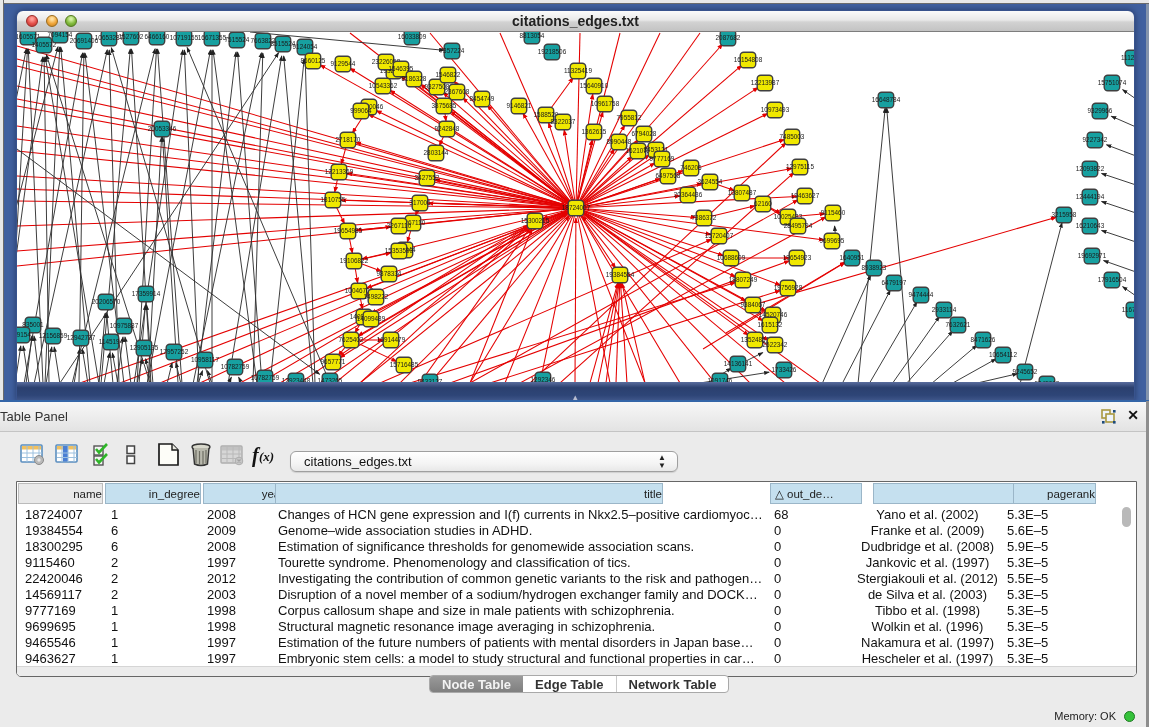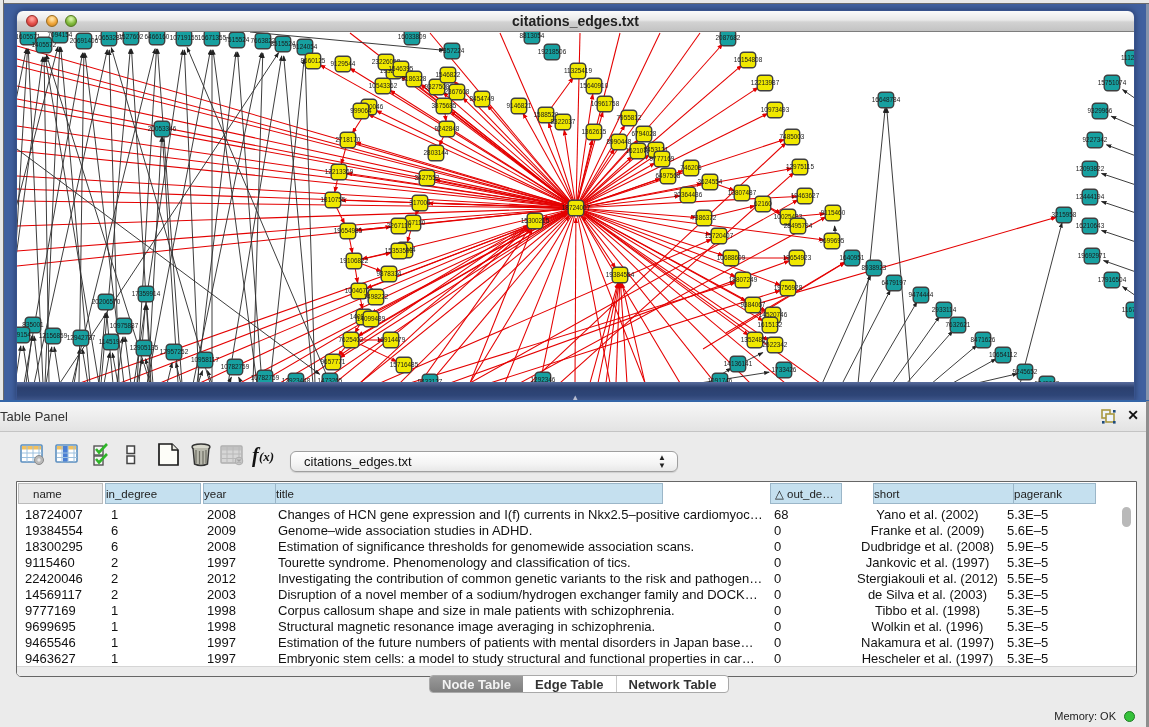--- a/index.html
+++ b/index.html
@@ -24,26 +24,26 @@
 #ptitle{position:absolute;left:0;top:1px;width:1149px;height:30px;background:linear-gradient(#f7f7f7,#e3e3e3);border-bottom:1px solid #c4c4c4;font-size:13px;color:#333;line-height:30px;padding-left:0}
 #pfloat{position:absolute;right:32px;top:8px;width:16px;height:16px}
 #pclose{position:absolute;right:10px;top:6px;font-size:14px;font-weight:bold;color:#111}
 #toolbar{position:absolute;left:0;top:31px;width:1149px;height:50px}
 #toolbar svg{position:absolute;left:14px;top:8px}
 #dropdown{position:absolute;left:290px;top:19px;width:388px;height:21px;border:1px solid #9f9f9f;border-radius:6px;background:linear-gradient(#ffffff,#f4f4f4 60%,#e8e8e8);font-size:13px;color:#111;line-height:19px;padding-left:13px;box-shadow:0 1px 1px rgba(0,0,0,.12)}
 #dropdown .arr{position:absolute;right:11px;top:2px;font-size:8px;line-height:8px;color:#222;letter-spacing:0}
 
 #tbl{position:absolute;left:16px;top:80px;width:1121px;height:196px;border:1px solid #666;border-radius:0 0 5px 5px;background:#fff;overflow:hidden}
 #thead{position:absolute;left:0;top:0;width:1119px;height:23px;background:#fff}
-#thead span{position:absolute;top:1px;height:21px;background:#c5e0ef;border:1px solid #9bb6c8;font-size:11.5px;color:#222;text-align:left;line-height:20px}
+#thead span{position:absolute;top:1px;height:21px;background:#c5e0ef;border:1px solid #9bb6c8;font-size:11.5px;color:#222;text-align:right;line-height:20px}
 #thead .h0{left:1px;width:85px;background:#e9e9e9;border-color:#bbb;text-indent:14px}
 #thead .h1{left:88px;width:96px}
 #thead .h2{left:186px;width:82px}
 #thead .h3{left:258px;width:388px}
-#thead .h4{left:753px;width:72px;text-align:left;padding-left:4px}
+#thead .h4{left:753px;width:92px;text-align:left;padding-left:4px}
 #thead .h5{left:856px;width:181px}
 #thead .h6{left:996px;width:83px}
 #tbody{position:absolute;left:0;top:25px;width:1119px}
 .tr{position:relative;height:16px;font-size:13px;color:#111;white-space:nowrap}
 .tr span{position:absolute;top:0;line-height:16px;display:block}
 .c0{left:8px}
 .c1{left:94px}
 .c2{left:190px}
 .c3{left:261px;width:492px;overflow:hidden}
 .c4{left:757px}

